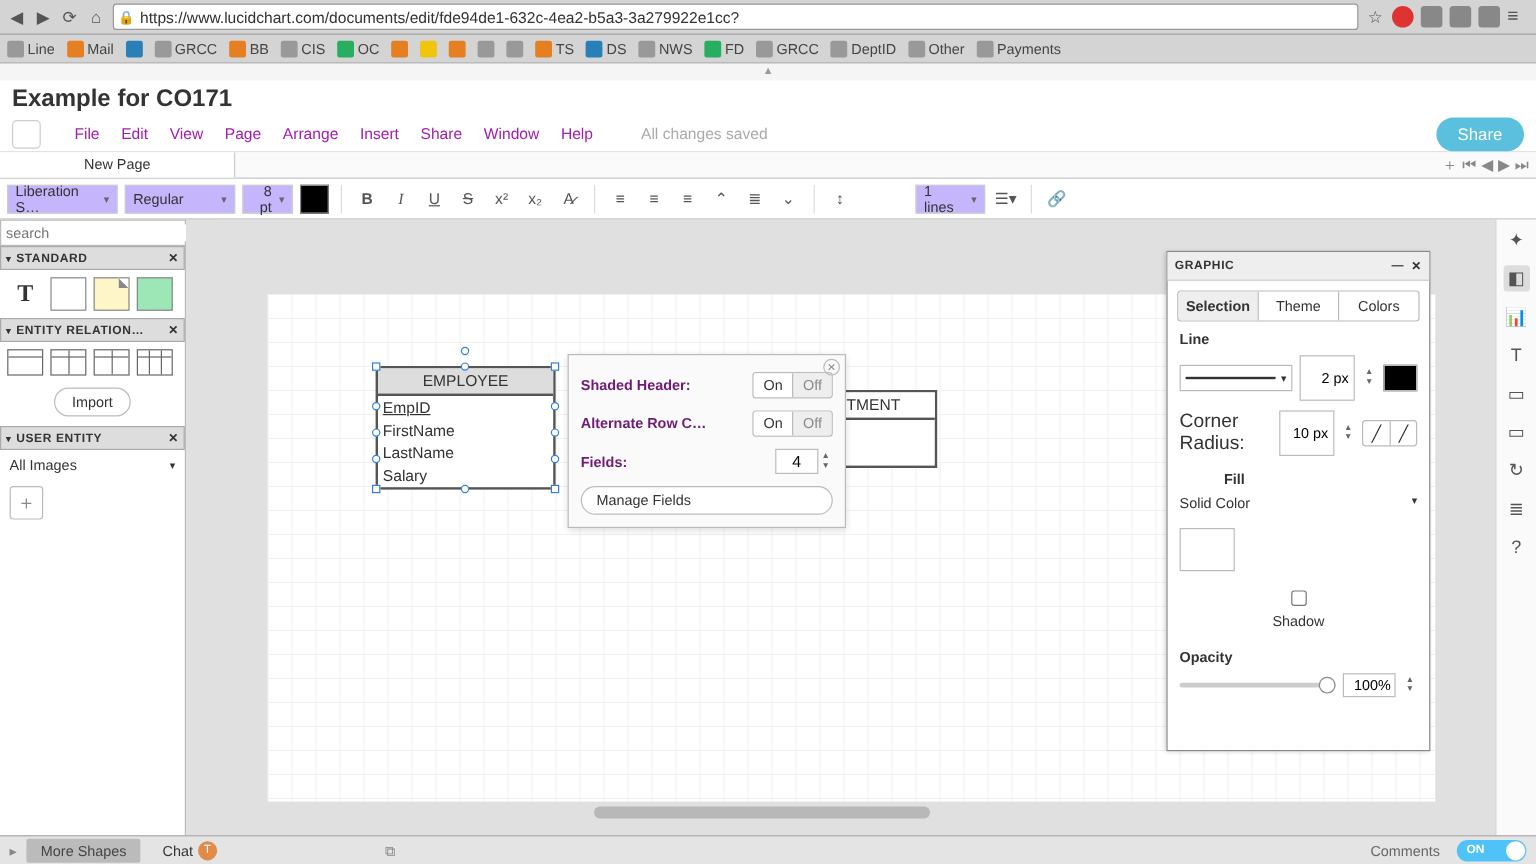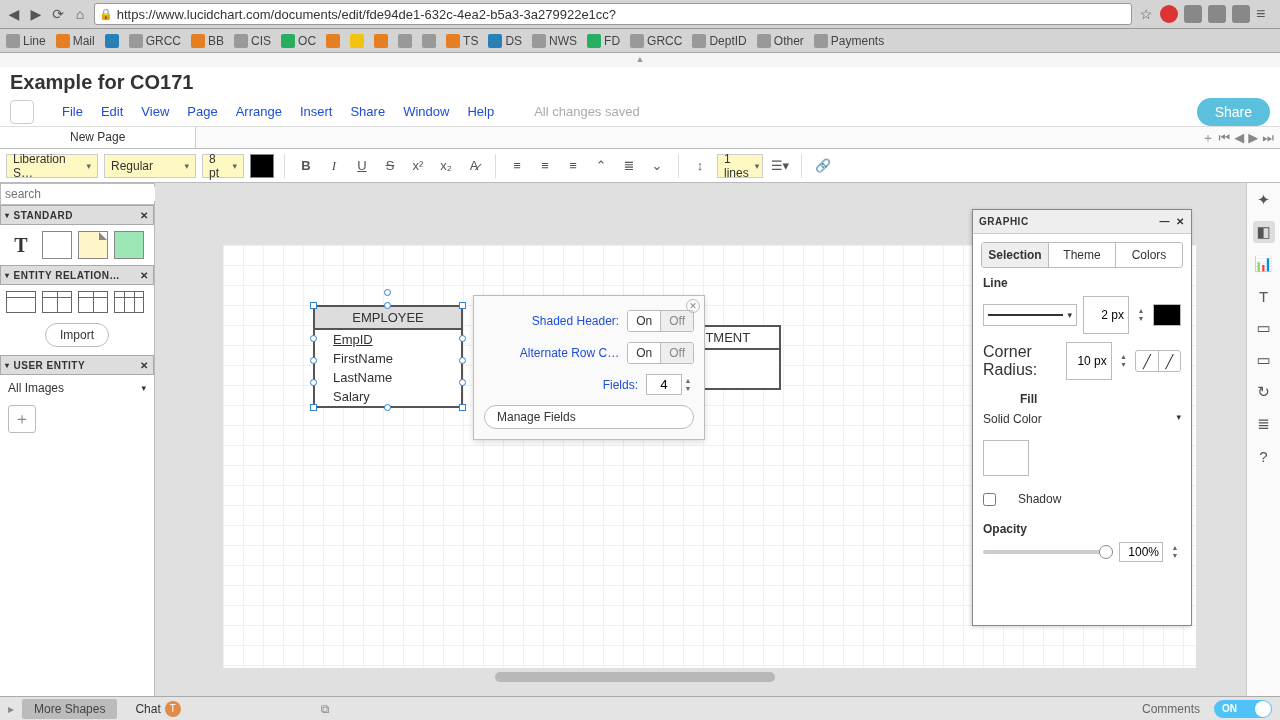--- a/index.html
+++ b/index.html
@@ -30,45 +30,45 @@
 .expander::after { content: "▲"; position: absolute; left: 50%; top: 1px; transform: translateX(-50%); font-size: 9px; color: #999; }
 
 
 .title-bar { height: 30px; padding: 4px 10px; }
 .title-bar h1 { font-size: 20px; font-weight: 600; color: #333; }
 
 
 .menu-bar { height: 30px; display: flex; align-items: center; padding: 0 10px; gap: 20px; border-bottom: 1px solid #ddd; }
 .lucid-logo { width: 24px; height: 24px; border: 1px solid #ccc; border-radius: 4px; }
 .menu-bar .menu-items { display: flex; gap: 18px; margin-left: 8px; }
-.menu-bar .menu-items span { color: #1d4ed8; cursor: default; }
+.menu-bar .menu-items span { color: #a21caf; cursor: default; }
 .saved { color: #aaa; margin-left: 20px; }
 .share-btn { margin-left: auto; background: #5bc0de; color: #fff; border-radius: 16px; padding: 6px 18px; font-size: 14px; }
 
 
 .tabs { height: 22px; display: flex; align-items: stretch; border-bottom: 1px solid #bbb; background: #fafafa; }
 .tab { padding: 3px 70px; border-right: 1px solid #ccc; font-size: 12px; background: #fff; }
 .tab-nav { margin-left: auto; display: flex; align-items: center; gap: 4px; padding: 0 6px; }
 .tab-nav span { color: #888; font-size: 13px; cursor: default; }
 
 
 .toolbar { height: 34px; display: flex; align-items: center; border-bottom: 1px solid #bbb; padding: 0 6px; gap: 6px; background: #fff; }
-.tool-sel { border: 1px solid #ccc; height: 24px; padding: 0 6px; display: flex; align-items: center; justify-content: space-between; background: #fef9c3; font-size: 12px; }
+.tool-sel { border: 1px solid #ccc; height: 24px; padding: 0 6px; display: flex; align-items: center; justify-content: space-between; background: #c4b5fd; font-size: 12px; }
 .tool-sel .arr { font-size: 9px; color: #666; margin-left: 6px; }
 .font-sel { width: 92px; }
 .style-sel { width: 92px; }
-.size-sel { width: 42px; }
+.size-sel { width: 42px; text-align: right; }
 .swatch-black { width: 24px; height: 24px; background: #000; border: 1px solid #888; }
 .sep { width: 1px; height: 24px; background: #ddd; margin: 0 4px; }
 .tbtn { width: 22px; height: 22px; display: flex; align-items: center; justify-content: center; color: #555; cursor: default; font-size: 13px; }
 .tbtn.bold { font-weight: 700; }
 .tbtn.italic { font-style: italic; font-family: serif; }
 .tbtn.underline { text-decoration: underline; }
 .tbtn.strike { text-decoration: line-through; }
-.lines-sel { width: 46px; }
+.lines-sel { width: 58px; margin-left: 46px; }
 
 
 .main { position: absolute; top: 183px; bottom: 24px; left: 0; right: 0; display: flex; }
 
 
 .left { width: 155px; background: #fff; border-right: 1px solid #bbb; display: flex; flex-direction: column; }
 .search-row { display: flex; }
 .search-box { flex: 1; display: flex; align-items: center; border: 1px solid #bbb; height: 22px; padding: 0 4px; }
 .search-box input { flex: 1; border: none; outline: none; font-size: 12px; color: #888; }
 .search-dd { width: 18px; border: 1px solid #bbb; border-left: none; display: flex; align-items: center; justify-content: center; font-size: 9px; color: #666; }
@@ -91,32 +91,32 @@
 
 
 .canvas-wrap { flex: 1; position: relative; background: #e0e0e0; }
 .canvas { position: absolute; left: 68px; top: 62px; right: 50px; bottom: 28px; background: #fff; background-image: linear-gradient(#f0f0f0 1px, transparent 1px), linear-gradient(90deg, #f0f0f0 1px, transparent 1px); background-size: 20px 20px; }
 .scroll-h { position: absolute; left: 0; right: 0; bottom: 10px; height: 14px; }
 .scroll-h-thumb { position: absolute; left: 340px; width: 280px; height: 10px; background: #b8b8b8; border-radius: 5px; }
 
 
 .entity { position: absolute; background: #fff; border: 2px solid #555; font-size: 13px; }
 .entity .ehdr { background: #ddd; text-align: center; padding: 3px 0; border-bottom: 2px solid #555; font-weight: 400; }
-.entity .erow { padding: 2px 4px; margin-left: 14px; }
+.entity .erow { padding: 2px 4px; }
 .entity .erow.key { text-decoration: underline; }
 .entity.emp { left: 90px; top: 60px; width: 150px; }
 .entity.dept { left: 408px; top: 80px; width: 150px; }
 .sel-handle { position: absolute; width: 7px; height: 7px; background: #fff; border: 1px solid #3080d8; }
 .sel-mid { position: absolute; width: 7px; height: 7px; background: #fff; border: 1px solid #3080d8; border-radius: 50%; }
 
 
 .ctx { position: absolute; left: 250px; top: 50px; width: 232px; border: 1px solid #bbb; background: #fafafa; box-shadow: 0 2px 6px rgba(0,0,0,0.15); padding: 14px 10px 10px; font-size: 12px; }
 .ctx .close { position: absolute; right: 4px; top: 3px; width: 14px; height: 14px; border: 1px solid #bbb; border-radius: 50%; display: flex; align-items: center; justify-content: center; font-size: 9px; color: #888; }
 .ctx-row { display: flex; align-items: center; margin-bottom: 10px; }
-.ctx-row .lbl { flex: 1; text-align: right; padding-right: 8px; color: #1d4ed8; }
+.ctx-row .lbl { flex: 1; padding-right: 8px; color: #701a75; font-weight: bold; }
 .seg { display: flex; border: 1px solid #bbb; border-radius: 3px; overflow: hidden; }
 .seg span { padding: 3px 8px; }
 .seg .on { background: #fff; }
 .seg .off { background: #eee; color: #888; border-left: 1px solid #bbb; }
 .fields-in { width: 36px; border: 1px solid #bbb; text-align: center; padding: 2px; }
 .step { width: 12px; display: flex; flex-direction: column; }
 .step span { font-size: 7px; text-align: center; line-height: 8px; color: #666; }
 .mng { display: block; margin: 4px auto 0; border: 1px solid #bbb; border-radius: 12px; padding: 4px 12px; background: #fff; }
 
 
@@ -134,21 +134,21 @@
 .line-sel .line { flex: 1; border-top: 2px solid #333; margin-right: 4px; }
 .num-in { width: 46px; height: 38px; border: 1px solid #bbb; text-align: right; padding: 0 4px; font-size: 12px; }
 .sw { width: 28px; height: 22px; border: 1px solid #bbb; }
 .sw.black { background: #000; }
 .lbl2 { width: 82px; font-size: 16px; }
 .seg2 { display: flex; border: 1px solid #bbb; border-radius: 3px; }
 .seg2 span { width: 22px; height: 20px; display: flex; align-items: center; justify-content: center; }
 .seg2 span + span { border-left: 1px solid #bbb; }
 .fill-sel { width: 100%; height: 22px; border: none; display: flex; align-items: flex-start; justify-content: space-between; font-size: 12px; }
 .fill-sw { width: 46px; height: 36px; background: #fff; border: 1px solid #bbb; margin-top: 6px; }
-.chk { display: flex; align-items: center; gap: 22px; font-size: 12px; margin: 16px 0; }
+.chk { display: flex; align-items: center; gap: 6px; font-size: 12px; margin: 16px 0; flex-direction: column; }
 .chk input { width: 13px; height: 13px; }
 .slider { width: 100%; display: flex; align-items: center; gap: 6px; }
 .track { flex: 1; height: 4px; background: #ccc; border-radius: 2px; position: relative; }
 .thumb { position: absolute; right: 0; top: -5px; width: 14px; height: 14px; background: #fff; border: 1px solid #888; border-radius: 50%; }
 .opc-in { width: 44px; height: 20px; border: 1px solid #bbb; text-align: right; padding: 0 3px; font-size: 12px; }
 
 
 .rail { width: 34px; background: #fafafa; border-left: 1px solid #ccc; display: flex; flex-direction: column; align-items: center; padding-top: 6px; gap: 10px; }
 .rail span { width: 22px; height: 22px; display: flex; align-items: center; justify-content: center; color: #555; font-size: 15px; }
 

